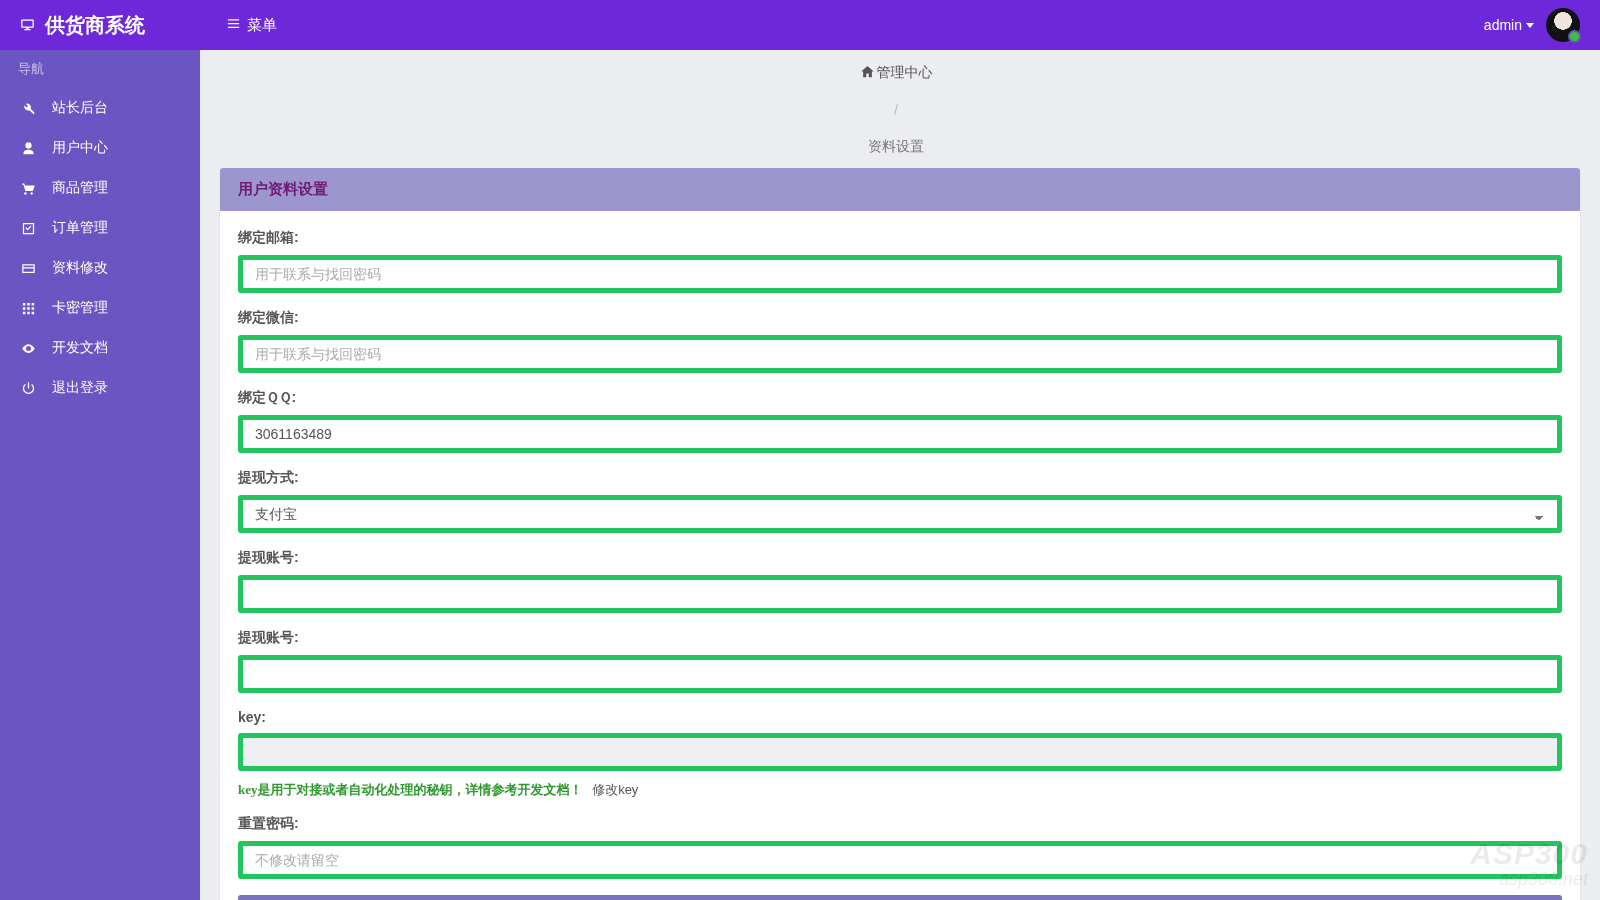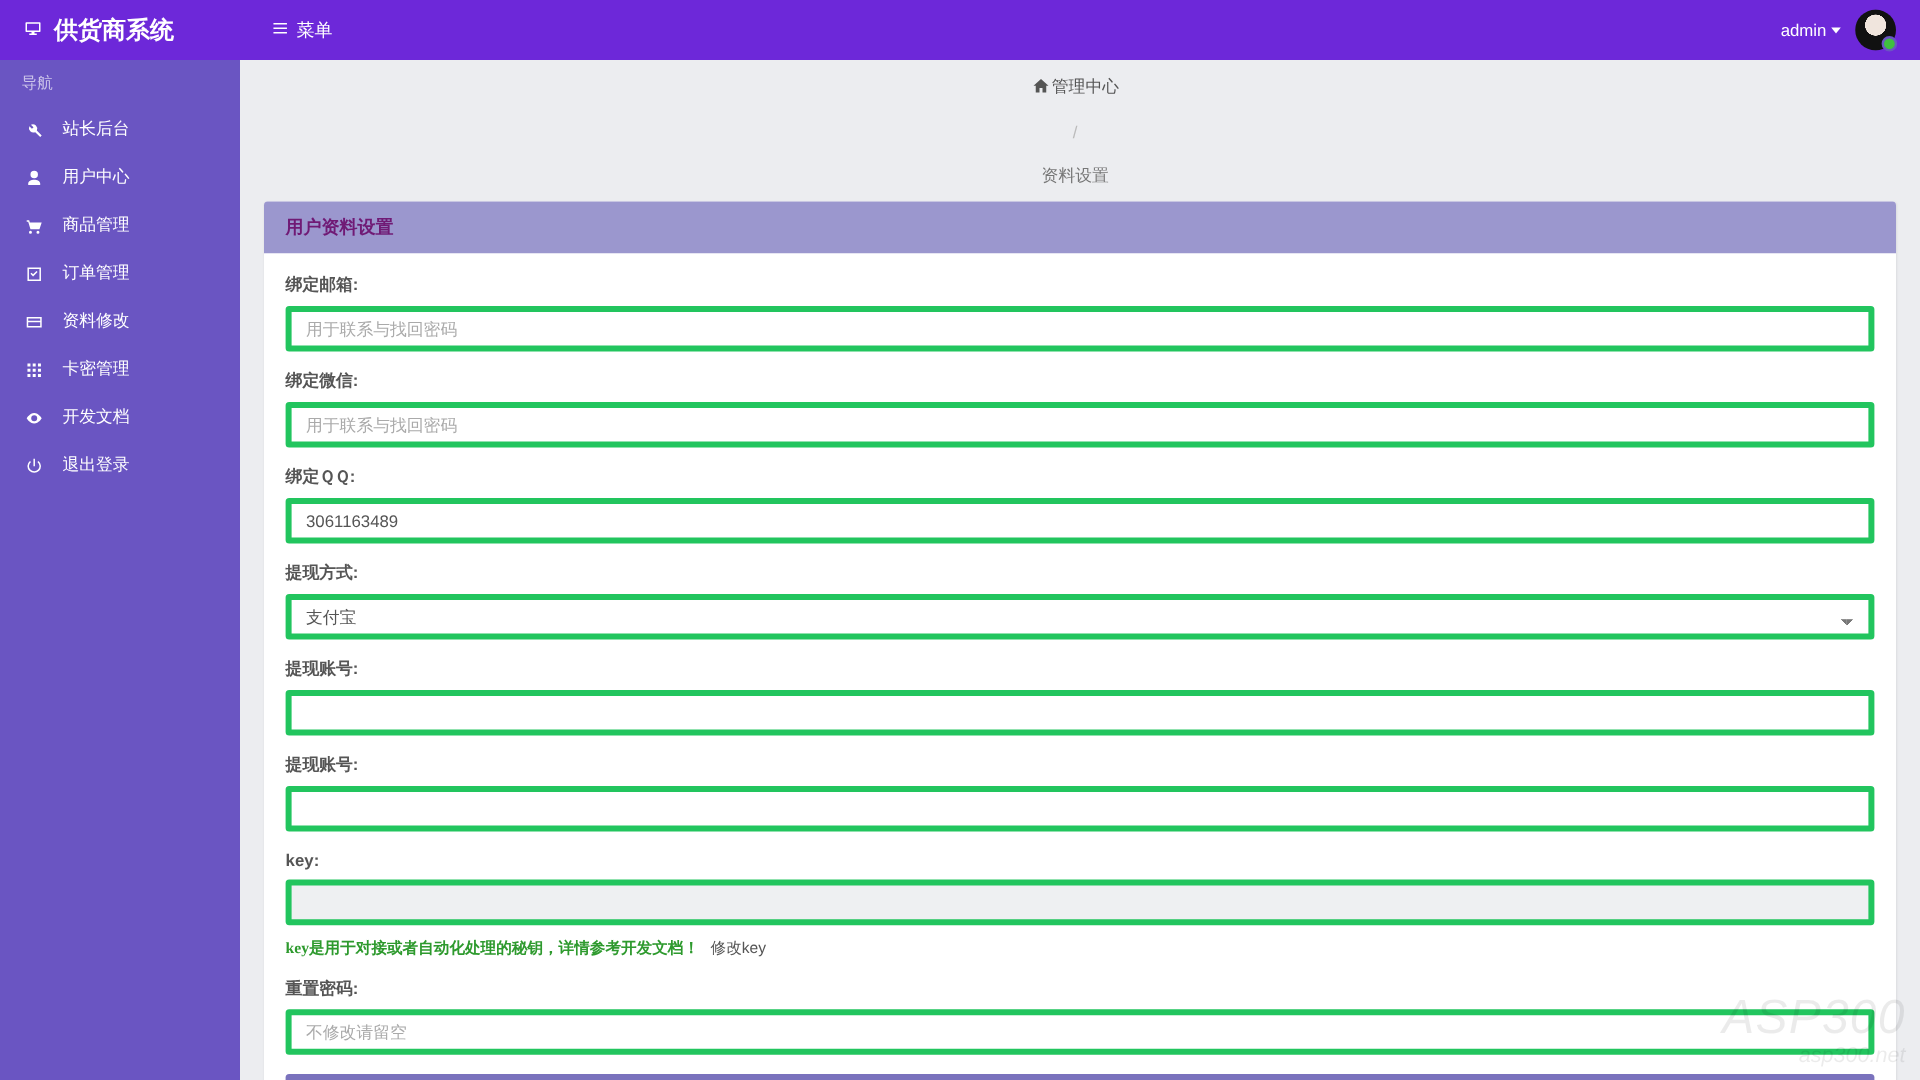--- a/index.html
+++ b/index.html
@@ -39,21 +39,21 @@
 .form-control.readonly { background: #eef0f2; }
 select.form-control { appearance: none; background-image: linear-gradient(45deg, transparent 50%, #777 50%), linear-gradient(135deg, #777 50%, transparent 50%); background-position: calc(100% - 18px) 16px, calc(100% - 13px) 16px; background-size: 5px 5px, 5px 5px; background-repeat: no-repeat; }
 
 .help-row { margin-top: 10px; font-size: 13px; }
 .help-row .warn { color: #2e9a2e; font-family: SimSun, serif; font-weight: bold; }
 .help-row .link { color: #555; margin-left: 6px; cursor: pointer; }
 
 .btn-submit { width: 100%; height: 38px; background: #7a72bd; border: none; border-radius: 3px; color: #fff; font-size: 15px; cursor: pointer; }
 
 .watermark { position: fixed; right: 12px; bottom: 10px; color: rgba(0,0,0,0.08); text-align: right; pointer-events: none; line-height: 1.1; }
-.watermark .l1 { font-size: 40px; font-weight: normal; font-style: italic; letter-spacing: 1px; }
+.watermark .l1 { font-size: 30px; font-weight: bold; font-style: italic; letter-spacing: 1px; }
 .watermark .l2 { font-size: 18px; font-style: italic; }
 
 .icon svg { width: 15px; height: 15px; fill: currentColor; }
 </style>
 </head>
 <body>
 
 <div class="navbar">
   <div class="brand">
     <span class="icon">

